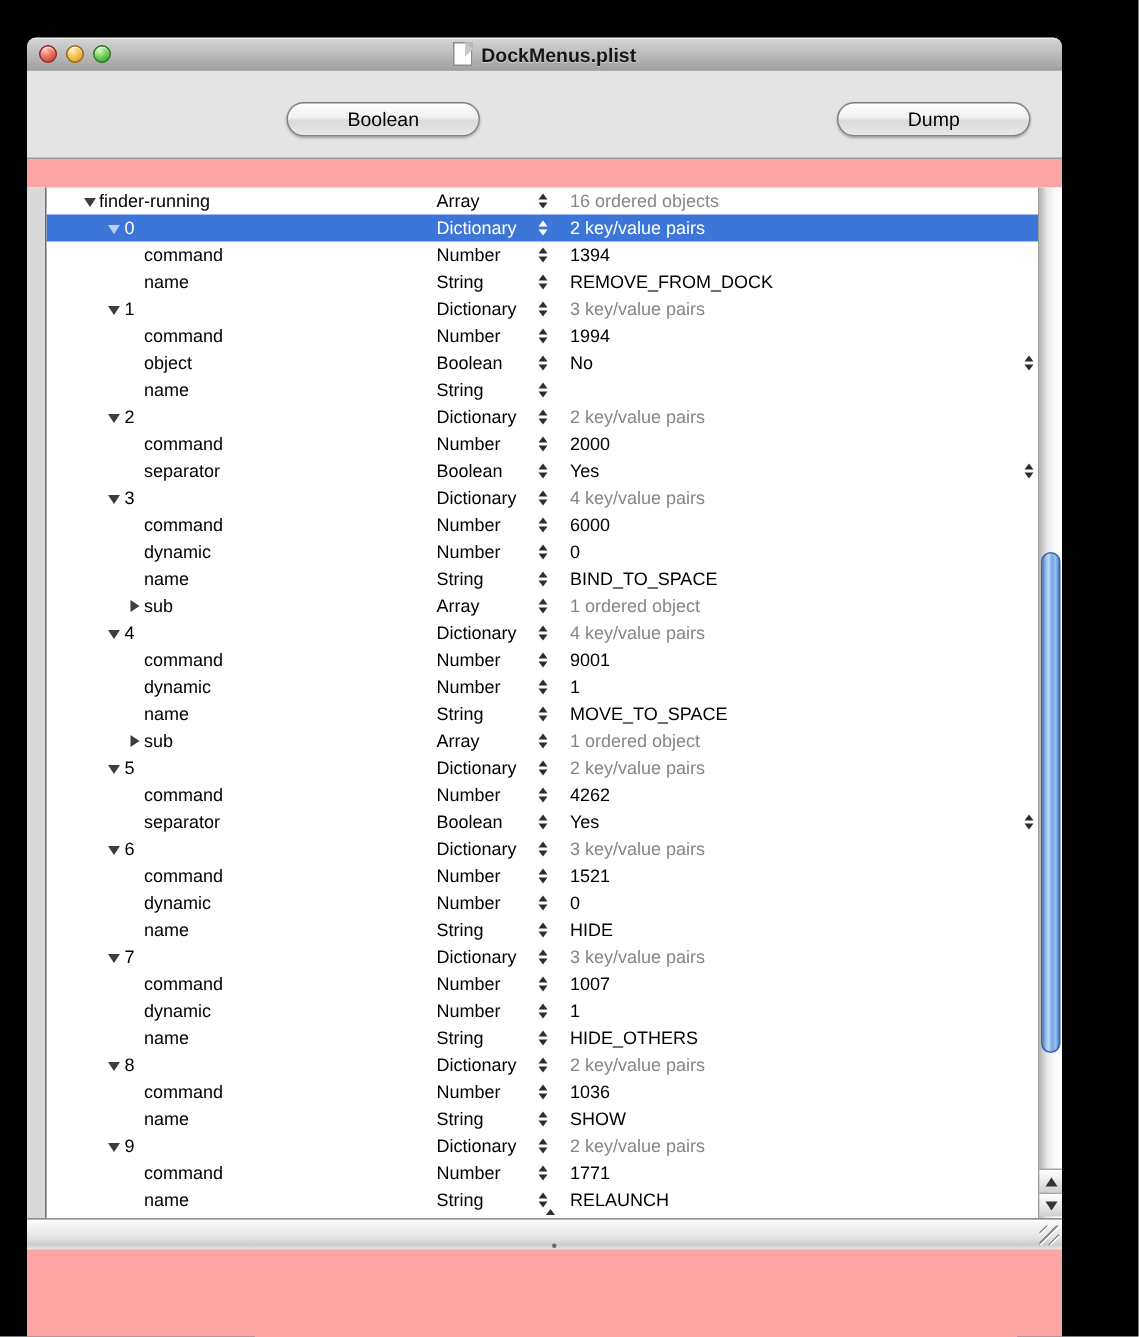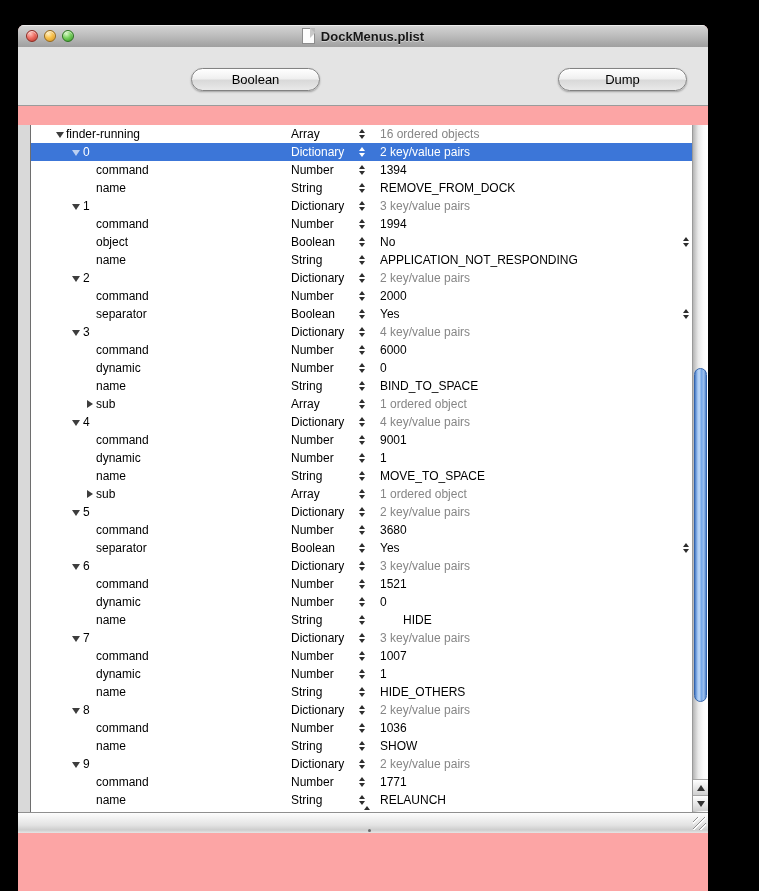--- a/index.html
+++ b/index.html
@@ -176,21 +176,20 @@
             <i class="dn"></i>
           </span>
         </div>
         <div class="row">
           <span class="cell key" style="left: 65px;">name</span>
           <span class="cell cls" style="left: 260px;">String</span>
           <span class="stepper" style="left: 326px;">
             <i class="up"></i>
             <i class="dn"></i>
           </span>
-          <span class="cell val" style="left: 349px;">APPLICATION_NOT_RESPONDING</span>
         </div>
         <div class="row">
           <span class="disc open" style="left: 41px;"></span>
           <span class="cell key" style="left: 52px;">2</span>
           <span class="cell cls" style="left: 260px;">Dictionary</span>
           <span class="stepper" style="left: 326px;">
             <i class="up"></i>
             <i class="dn"></i>
           </span>
           <span class="cell val muted" style="left: 349px;">2 key/value pairs</span>
@@ -321,21 +320,21 @@
           </span>
           <span class="cell val muted" style="left: 349px;">2 key/value pairs</span>
         </div>
         <div class="row">
           <span class="cell key" style="left: 65px;">command</span>
           <span class="cell cls" style="left: 260px;">Number</span>
           <span class="stepper" style="left: 326px;">
             <i class="up"></i>
             <i class="dn"></i>
           </span>
-          <span class="cell val" style="left: 349px;">3680</span>
+          <span class="cell val" style="left: 349px;">4262</span>
         </div>
         <div class="row">
           <span class="cell key" style="left: 65px;">separator</span>
           <span class="cell cls" style="left: 260px;">Boolean</span>
           <span class="stepper" style="left: 326px;">
             <i class="up"></i>
             <i class="dn"></i>
           </span>
           <span class="cell val" style="left: 349px;">Yes</span>
           <span class="stepper" style="left: 650px;">
@@ -371,21 +370,21 @@
           </span>
           <span class="cell val" style="left: 349px;">0</span>
         </div>
         <div class="row">
           <span class="cell key" style="left: 65px;">name</span>
           <span class="cell cls" style="left: 260px;">String</span>
           <span class="stepper" style="left: 326px;">
             <i class="up"></i>
             <i class="dn"></i>
           </span>
-          <span class="cell val" style="left: 349px; margin-left: 23px;">HIDE</span>
+          <span class="cell val" style="left: 349px;">HIDE</span>
         </div>
         <div class="row">
           <span class="disc open" style="left: 41px;"></span>
           <span class="cell key" style="left: 52px;">7</span>
           <span class="cell cls" style="left: 260px;">Dictionary</span>
           <span class="stepper" style="left: 326px;">
             <i class="up"></i>
             <i class="dn"></i>
           </span>
           <span class="cell val muted" style="left: 349px;">3 key/value pairs</span>

